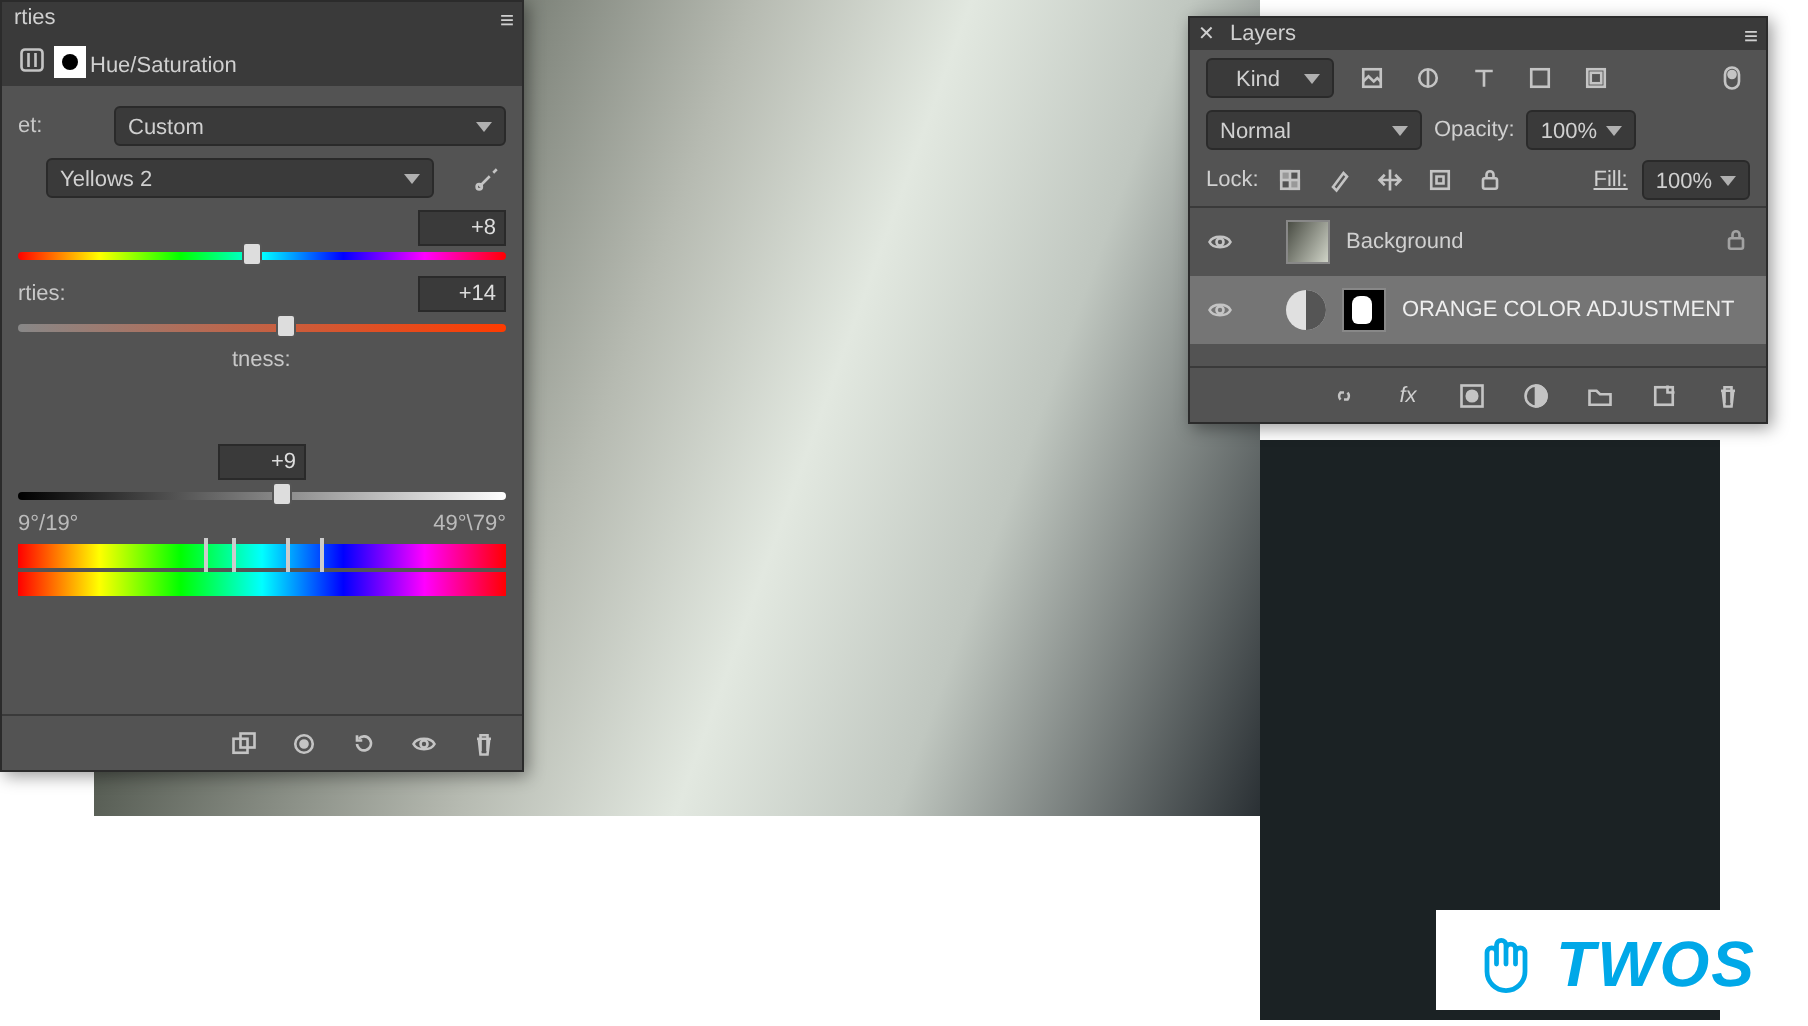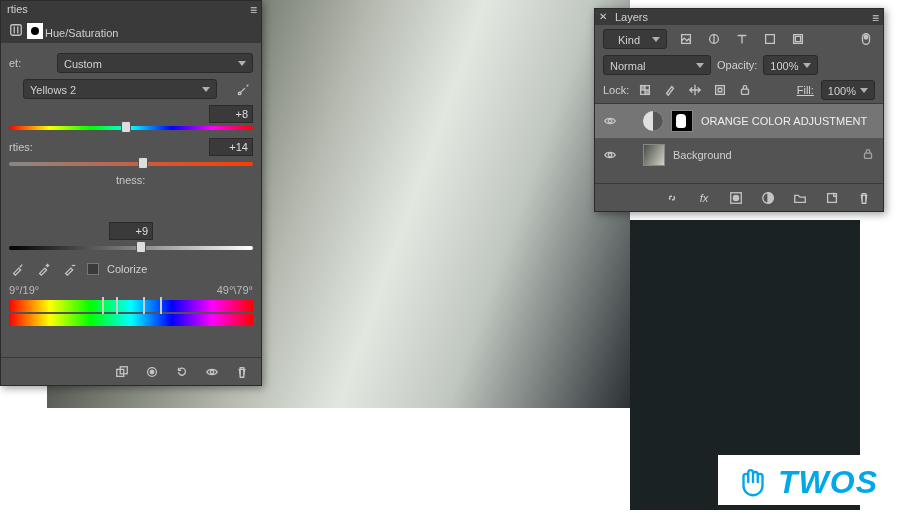--- a/index.html
+++ b/index.html
@@ -246,41 +246,20 @@
 
     <div class="row" style="margin-top:8px;flex-direction:column;">
         <span class="label">tness:</span>
       <div style="flex:1"></div>
       <input class="num-field" value="+9" style="">
     </div>
     <div class="slider-track lit-grad">
       <div class="knob" style="left:52%;"></div>
     </div>
 
-    <div class="eyedroppers">
-      <span class="icon-btn">
-          <svg class="i" viewBox="0 0 16 16">
-            <path d="M3 13 L9 7 L11 9 L5 15 Z M10 6 L13 3"></path>
-          </svg>
-        </span>
-      <span class="icon-btn">
-          <svg class="i" viewBox="0 0 16 16">
-            <path d="M3 13 L9 7 L11 9 L5 15 Z"></path>
-            <path d="M12 2 v4 M10 4 h4"></path>
-          </svg>
-        </span>
-      <span class="icon-btn">
-          <svg class="i" viewBox="0 0 16 16">
-            <path d="M3 13 L9 7 L11 9 L5 15 Z"></path>
-            <path d="M10 4 h4"></path>
-          </svg>
-        </span>
-      <span class="checkbox"></span>
-      <span>Colorize</span>
-    </div>
 
     <div class="range-text">
       <span style="float:left">9°/19°</span>
       <span>49°\79°</span>
     </div>
     <div style="clear:both"></div>
     <div class="hue-ramp">
       <div class="marker" style="left:38%;"></div>
       <div class="marker" style="left:44%;"></div>
       <div class="marker" style="left:55%;"></div>
@@ -405,43 +384,43 @@
           <rect x="4" y="7" width="8" height="6" rx="1"></rect>
           <path d="M6 7 V5 a2 2 0 0 1 4 0 v2"></path>
         </svg>
       </span>
     <span style="margin-left:auto;text-decoration:underline;">Fill:</span>
     <div class="select" style="flex:0 0 54px;">
       <span>100%</span>
     </div>
   </div>
   <div class="layer-list">
-    <div class="layer-row selected">
-      <span class="eye"><svg class="i" viewBox="0 0 16 16">
-            <path d="M2 8 C4 4 12 4 14 8 C12 12 4 12 2 8 Z"></path>
-            <circle cx="8" cy="8" r="2"></circle>
-          </svg></span>
-      <span style="width:10px"></span>
-      <span class="adj-thumb"></span>
-      <span class="mask-thumb"></span>
-      <span>ORANGE COLOR ADJUSTMENT</span>
-    </div>
     <div class="layer-row">
       <span class="eye"><svg class="i" viewBox="0 0 16 16">
             <path d="M2 8 C4 4 12 4 14 8 C12 12 4 12 2 8 Z"></path>
             <circle cx="8" cy="8" r="2"></circle>
           </svg></span>
       <span style="width:10px"></span>
       <span class="thumb" style="background:linear-gradient(120deg,#4a4d44,#cfd3c7);"></span>
       <span>Background</span>
       <span class="lock-mini"><svg class="i" viewBox="0 0 16 16">
             <rect x="4" y="7" width="8" height="6" rx="1"></rect>
             <path d="M6 7 V5 a2 2 0 0 1 4 0 v2"></path>
           </svg></span>
     </div>
+    <div class="layer-row selected">
+      <span class="eye"><svg class="i" viewBox="0 0 16 16">
+            <path d="M2 8 C4 4 12 4 14 8 C12 12 4 12 2 8 Z"></path>
+            <circle cx="8" cy="8" r="2"></circle>
+          </svg></span>
+      <span style="width:10px"></span>
+      <span class="adj-thumb"></span>
+      <span class="mask-thumb"></span>
+      <span>ORANGE COLOR ADJUSTMENT</span>
+    </div>
   </div>
   <div class="panel-footer">
     <span class="icon-btn">
         <svg class="i" viewBox="0 0 16 16">
           <path d="M6 10 a3 3 0 0 1 0 -4 l2 0 M10 6 a3 3 0 0 1 0 4 l-2 0"></path>
         </svg>
       </span>
     <span class="icon-btn">
         <span style="font-style:italic;font-size:11px;">fx</span>
       </span>

